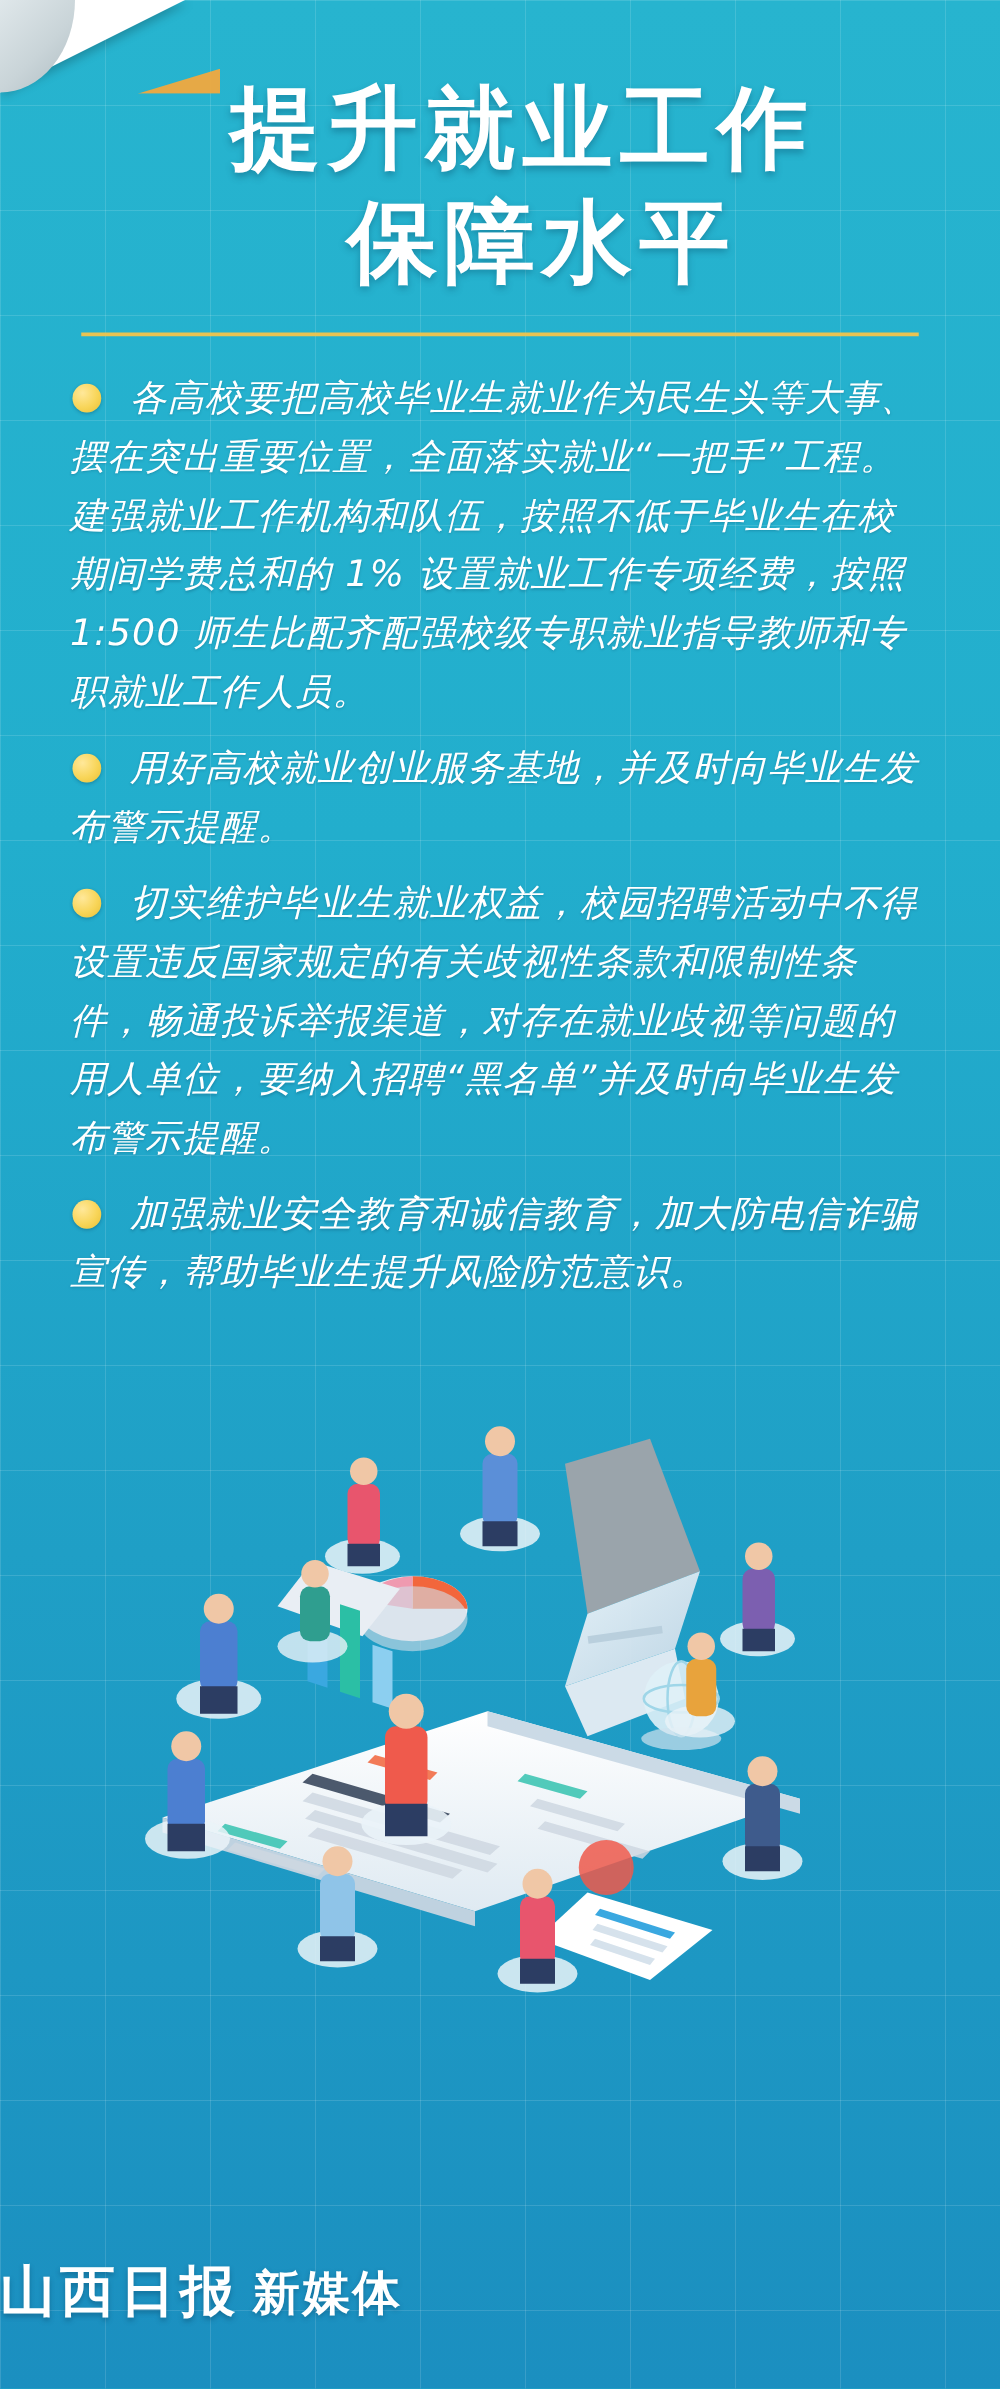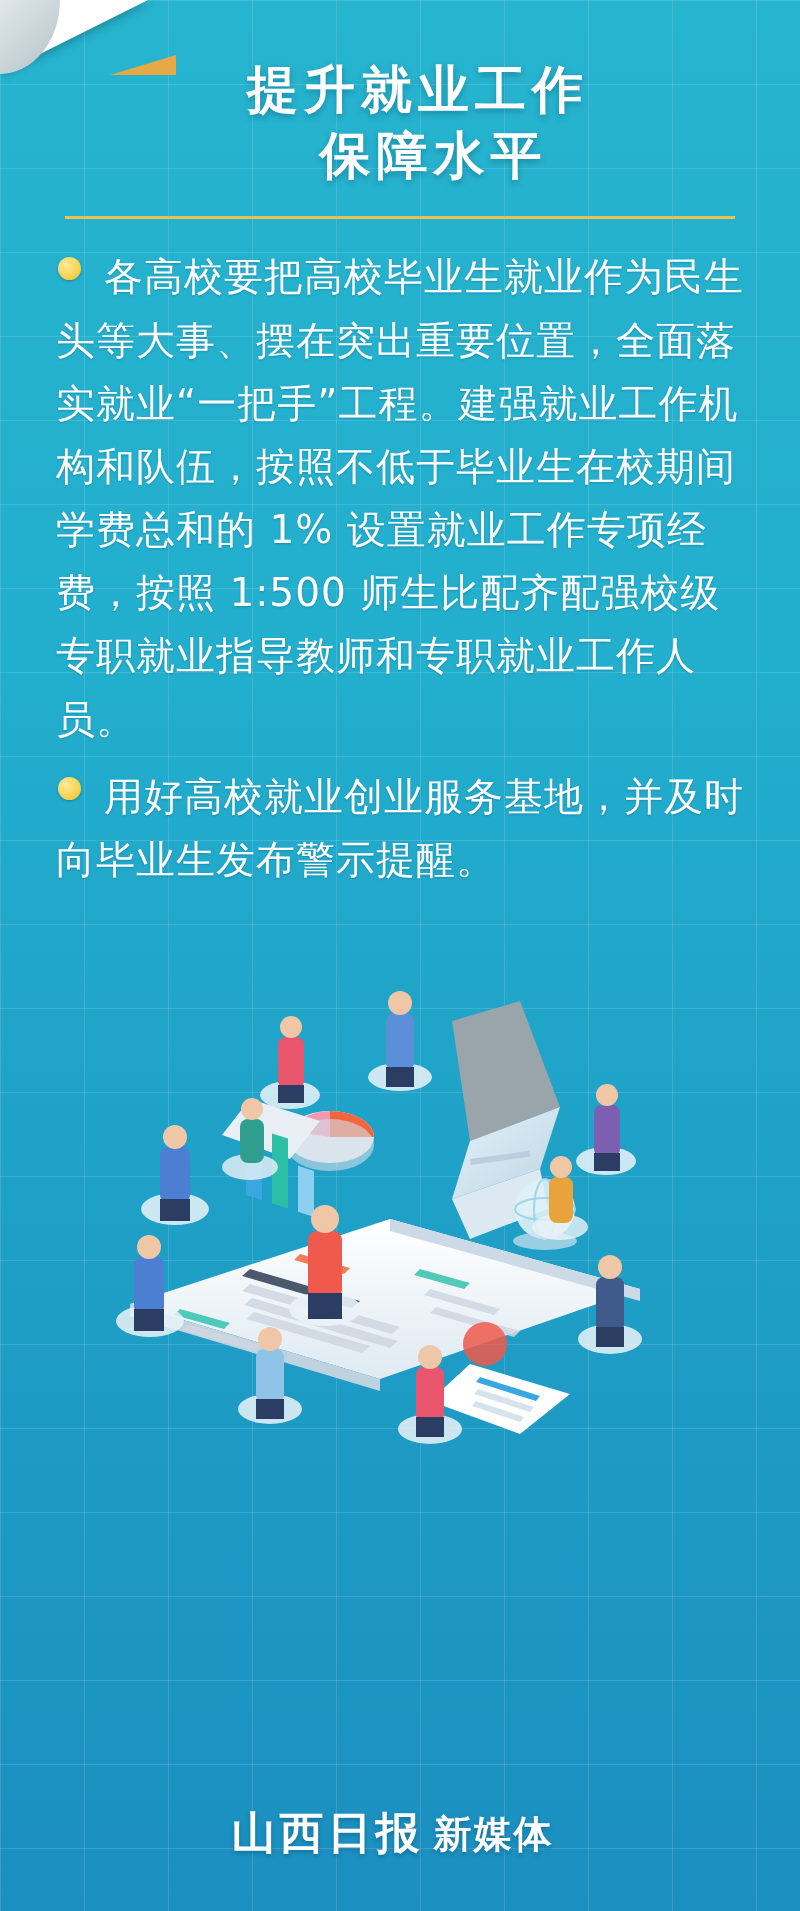--- a/index.html
+++ b/index.html
@@ -67,21 +67,21 @@
 
   .title-block {
     position: relative;
     padding-top: 60px;
     text-align: center;
   }
   .title-line {
     font-family: "DejaVu Sans", "Liberation Sans", sans-serif;
     font-weight: bold;
     color: #ffffff;
-    font-size: 51px;
+    font-size: 72px;
     letter-spacing: 6px;
     line-height: 1.18;
     text-shadow: 0 3px 6px rgba(0,60,90,0.35);
     margin-left: 36px;
   }
   .title-line.second {
     margin-top: 6px;
     padding-left: 31px;
   }
   .divider {
@@ -91,27 +91,28 @@
     background: #f2c44b;
     opacity: 0.95;
   }
 
   .content {
     padding: 26px 56px 0 56px;
   }
   .para {
     position: relative;
     color: #ffffff;
-    font-size: 39px;
+    font-size: 29px;
     line-height: 1.62;
     letter-spacing: 1px;
     margin: 0 0 14px 0;
     text-indent: 48px;
     text-shadow: 0 1px 2px rgba(0,50,80,0.25);
     font-family: "DejaVu Sans", "Liberation Sans", sans-serif;
+    font-style: italic;
   }
   .bullet {
     position: absolute;
     left: 2px;
     top: 12px;
     width: 23px;
     height: 23px;
     border-radius: 50%;
     background: radial-gradient(circle at 35% 32%, #ffe89a 0%, #f8d558 55%, #e9bf35 100%);
     box-shadow: 0 1px 3px rgba(0,40,70,0.3);
@@ -124,21 +125,21 @@
     height: 560px;
     margin-top: 18px;
   }
   .illus-svg { display: block; width: 100%; height: 100%; }
 
   .footer {
     position: absolute;
     bottom: 48px;
     left: 0;
     right: 15px;
-    text-align: center;
+    text-align: left;
   }
   .logo-wrap {
     display: inline-flex;
     align-items: flex-end;
     gap: 10px;
   }
   .logo-main {
     font-family: "DejaVu Serif", "Liberation Serif", serif;
     font-weight: bold;
     font-size: 44px;
@@ -175,20 +176,28 @@
   </div>
 
   <div class="content">
     <p class="para">
       <span class="bullet"></span>
       <span>各高校要把高校毕业生就业作为民生头等大事、摆在突出重要位置，全面落实就业“一把手”工程。建强就业工作机构和队伍，按照不低于毕业生在校期间学费总和的 1% 设置就业工作专项经费，按照 1:500 师生比配齐配强校级专职就业指导教师和专职就业工作人员。</span>
     </p>
     <p class="para">
       <span class="bullet"></span>
       <span>用好高校就业创业服务基地，并及时向毕业生发布警示提醒。</span>
+    </p>
+    <p class="para">
+      <span class="bullet"></span>
+      <span>切实维护毕业生就业权益，校园招聘活动中不得设置违反国家规定的有关歧视性条款和限制性条件，畅通投诉举报渠道，对存在就业歧视等问题的用人单位，要纳入招聘“黑名单”并及时向毕业生发布警示提醒。</span>
+    </p>
+    <p class="para">
+      <span class="bullet"></span>
+      <span>加强就业安全教育和诚信教育，加大防电信诈骗宣传，帮助毕业生提升风险防范意识。</span>
     </p>
   </div>
 
   <div class="illustration">
     <svg class="illus-svg" viewBox="0 0 800 560" aria-hidden="true">
       <defs>
         <linearGradient id="paperG" x1="0" y1="0" x2="0" y2="1">
           <stop offset="0%" stop-color="#ffffff"></stop>
           <stop offset="100%" stop-color="#dfeaf2"></stop>
         </linearGradient>

